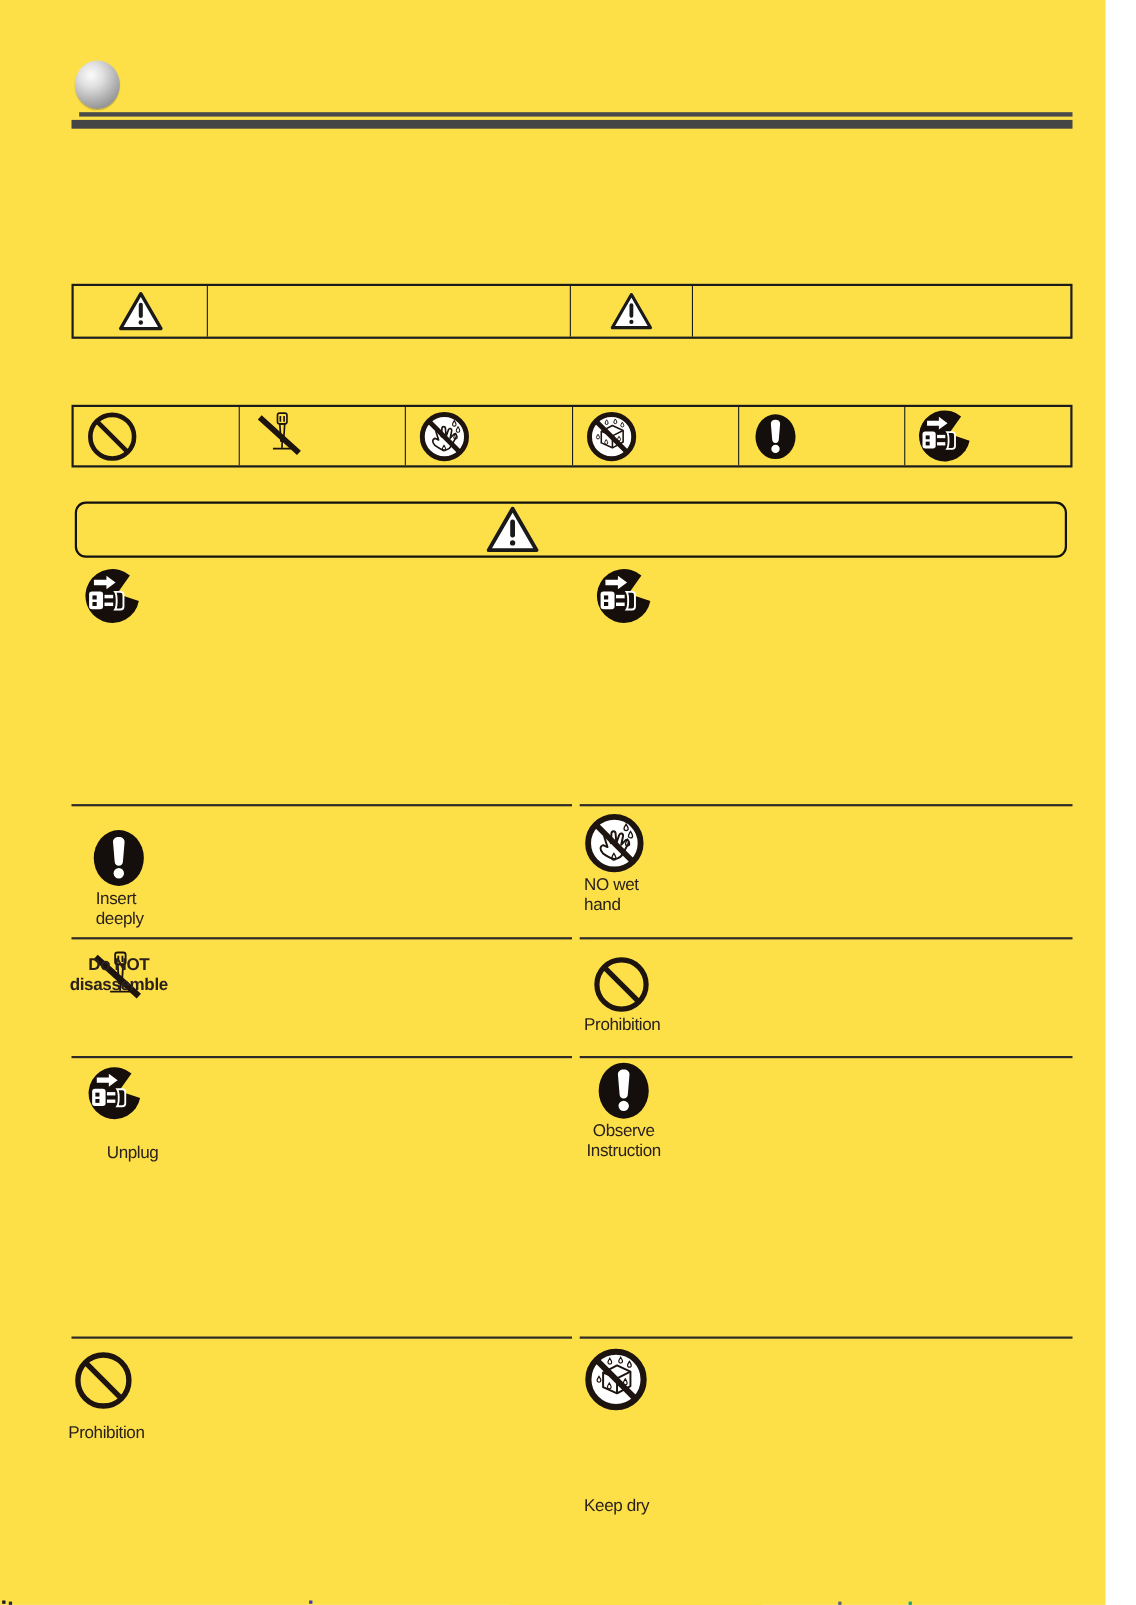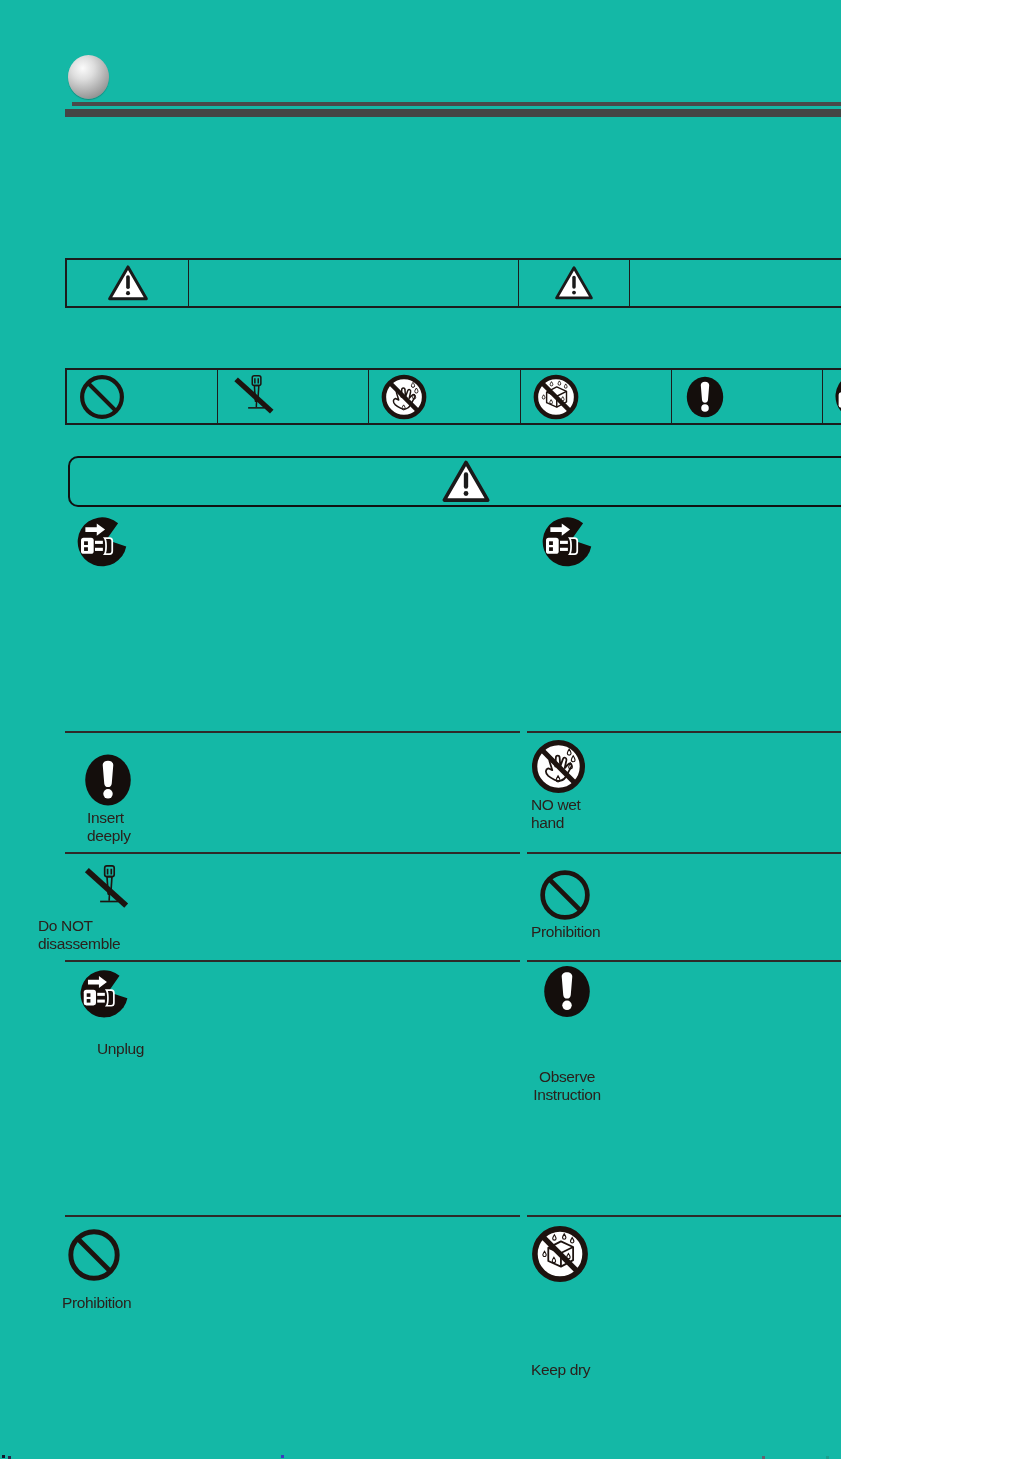--- a/index.html
+++ b/index.html
@@ -1,16 +1,16 @@
 <!DOCTYPE html>
 <html><head>
 <meta charset="utf-8">
 <style>
   html,body{margin:0;padding:0;background:#ffffff;}
-  .canvas{position:relative;width:841px;height:1459px;background:#14b8a6;overflow:hidden;
+  .canvas{position:relative;width:1005px;height:1459px;background:#fde047;overflow:hidden;
           font-family:"Liberation Sans",sans-serif;}
   .abs{position:absolute;}
   .cap{font-size:15.5px;line-height:17.5px;color:#2b211c;letter-spacing:-0.35px;}
   .cap div{white-space:nowrap;}
   .rowline{position:absolute;height:2px;background:#2e2a28;}
   .sphere{position:absolute;width:41px;height:44px;border-radius:50%;
           background:radial-gradient(circle at 36% 30%, #fbfbfb 0%, #dedede 28%, #b5b5b5 55%, #8d8d8d 82%, #7c7c7c 100%);
           box-shadow:0 1px 1px rgba(0,0,0,0.25);}
   .defTable{position:absolute;left:65px;top:258px;width:910px;height:50px;box-sizing:border-box;
             border:2px solid #1c1c1c;display:flex;}
@@ -182,21 +182,21 @@
       <use href="#sym-no-wet-hand"></use>
     </svg>
   <div class="cap abs" style="left:531px;top:796px;">
     <div>NO wet</div>
     <div>hand</div>
   </div>
 
   <svg class="abs" style="left:79px;top:861px;" width="53" height="57">
       <use href="#sym-no-disassemble"></use>
     </svg>
-  <div class="cap abs" style="left:38px;top:917px;width:140px;">
+  <div class="cap abs" style="left:38px;top:869px;width:140px;text-align:center;font-weight:bold;">
     <div>Do NOT</div>
     <div>disassemble</div>
   </div>
 
   <svg class="abs" style="left:538px;top:868px;" width="54" height="54">
       <use href="#sym-prohibition"></use>
     </svg>
   <div class="cap abs" style="left:531px;top:923px;">
     <div>Prohibition</div>
   </div>
@@ -204,21 +204,21 @@
   <svg class="abs" style="left:77px;top:967px;" width="54" height="54">
       <use href="#sym-unplug"></use>
     </svg>
   <div class="cap abs" style="left:97px;top:1040px;">
     <div>Unplug</div>
   </div>
 
   <svg class="abs" style="left:542px;top:963px;" width="50" height="57">
       <use href="#sym-mandatory"></use>
     </svg>
-  <div class="cap abs" style="left:504px;top:1020px;width:126px;text-align:center;margin-top:48px;">
+  <div class="cap abs" style="left:504px;top:1020px;width:126px;text-align:center;">
     <div>Observe</div>
     <div>Instruction</div>
   </div>
 
   <svg class="abs" style="left:66px;top:1227px;" width="56" height="56">
       <use href="#sym-prohibition"></use>
     </svg>
   <div class="cap abs" style="left:62px;top:1294px;">
     <div>Prohibition</div>
   </div>

